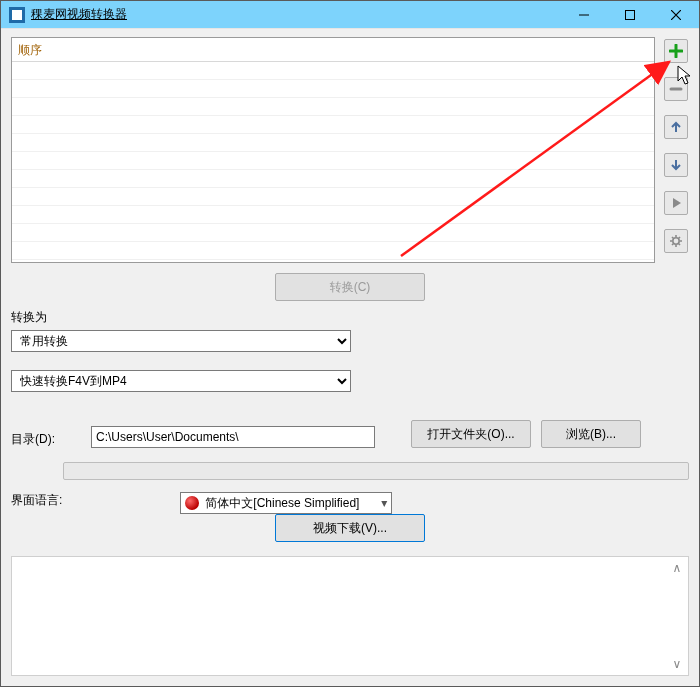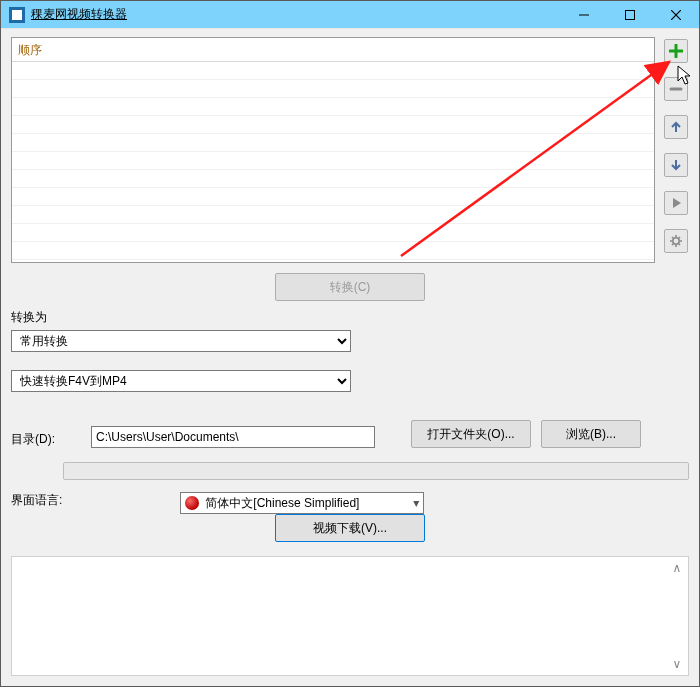--- a/index.html
+++ b/index.html
@@ -165,21 +165,21 @@
   }
 
   .lang-row {
     display: flex; gap: 14px;
     margin-top: 12px;
   }
   .lang-select {
     display: inline-flex; align-items: center;
     border: 1px solid #7a7a7a;
     background: #fff;
-    height: 22px; width: 244px;
+    height: 22px; width: 212px;
     padding: 0 4px;
   }
   .globe {
     width: 14px; height: 14px;
     background: radial-gradient(circle at 35% 35%, #ff6a6a, #b90000 70%);
     border-radius: 50%;
     margin-right: 6px;
   }
   .lang-select .caret { margin-left: auto; color: #555; }
   .about-spacer { flex: 1; }

